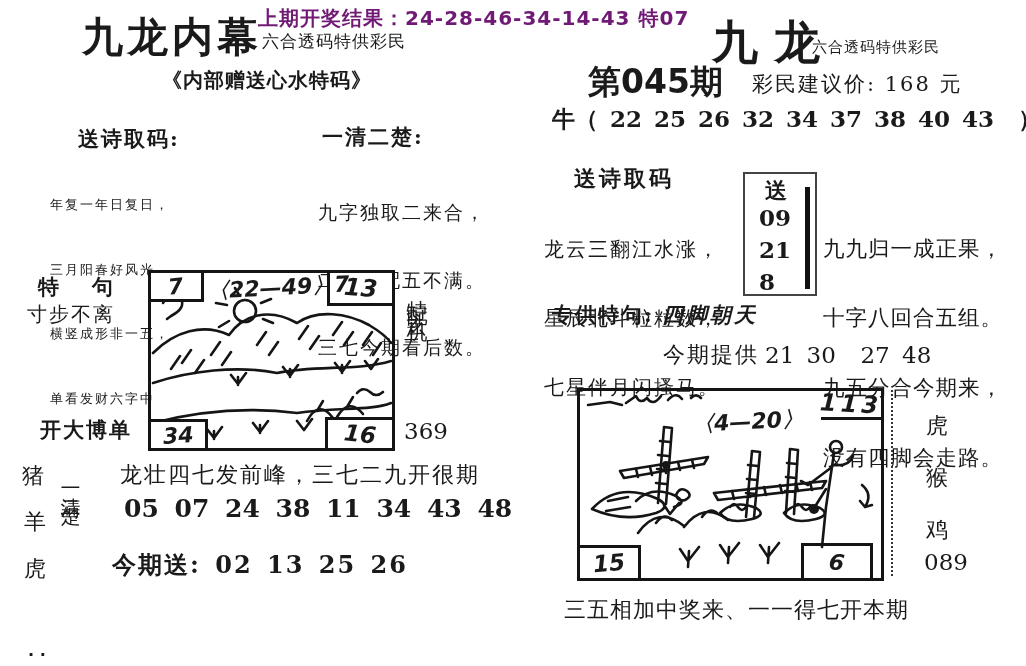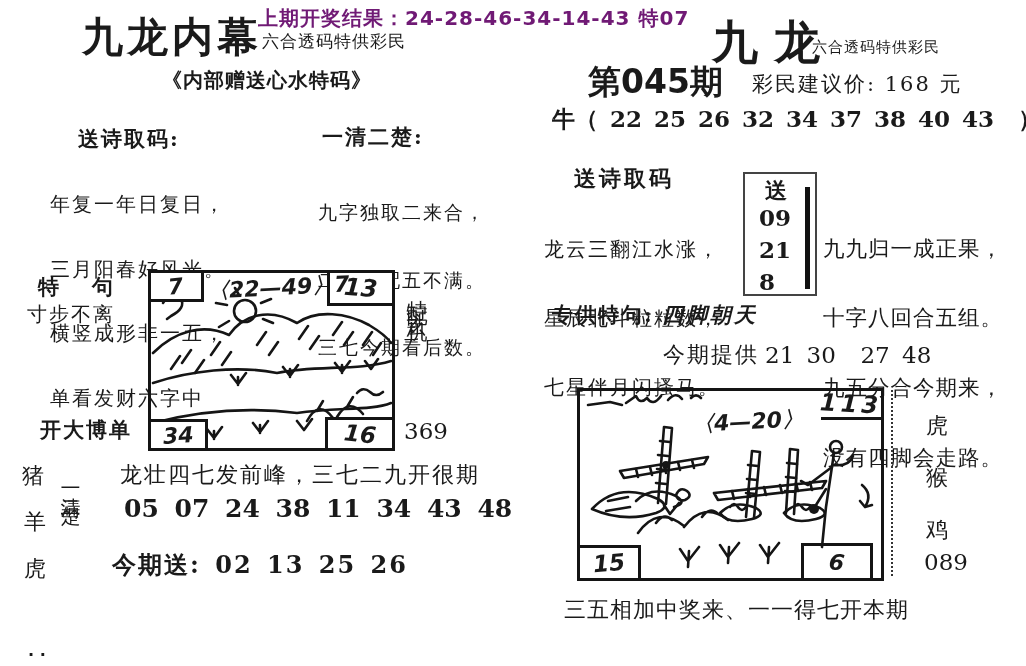--- a/index.html
+++ b/index.html
@@ -28,21 +28,21 @@
   <div class="abs serif" style="left:262px;top:30px;font-size:17px;letter-spacing:1px;">六合透码特供彩民</div>
   <div class="abs serif bold" style="left:162px;top:67px;font-size:20px;letter-spacing:1px;">《内部赠送心水特码》</div>
 
   <div class="abs serif bold" style="left:712px;top:12px;font-size:46px;letter-spacing:16px;">九龙</div>
   <div class="abs serif" style="left:812px;top:38px;font-size:15px;letter-spacing:1px;">六合透码特供彩民</div>
   <div class="abs sans bold" style="left:588px;top:60px;font-size:33px;">第045期</div>
   <div class="abs serif" style="left:752px;top:70px;font-size:21px;letter-spacing:2px;">彩民建议价: 168 元</div>
   <div class="abs serif bold" style="left:552px;top:104px;font-size:23px;word-spacing:4px;">牛（ 22 25 26 32 34 37 38 40 43  ）羊</div>
 
   <div class="abs serif bold" style="left:78px;top:125px;font-size:21px;letter-spacing:2px;">送诗取码:</div>
-  <div class="abs serif" style="left:50px;top:151px;font-size:20px;line-height:21.5px;letter-spacing:2px;">
+  <div class="abs serif" style="left:50px;top:151px;font-size:13px;line-height:21.5px;letter-spacing:2px;">
     <div>年复一年日复日，</div>
     <div>三月阳春好风光。</div>
     <div>横竖成形非一五，</div>
     <div>单看发财六字中</div>
   </div>
 
   <div class="abs serif bold" style="left:322px;top:123px;font-size:21px;letter-spacing:2px;">一清二楚:</div>
   <div class="abs serif" style="left:318px;top:156px;font-size:19px;line-height:22.5px;letter-spacing:2px;">
     <div>九字独取二来合，</div>
     <div>二八丁配五不满。</div>

